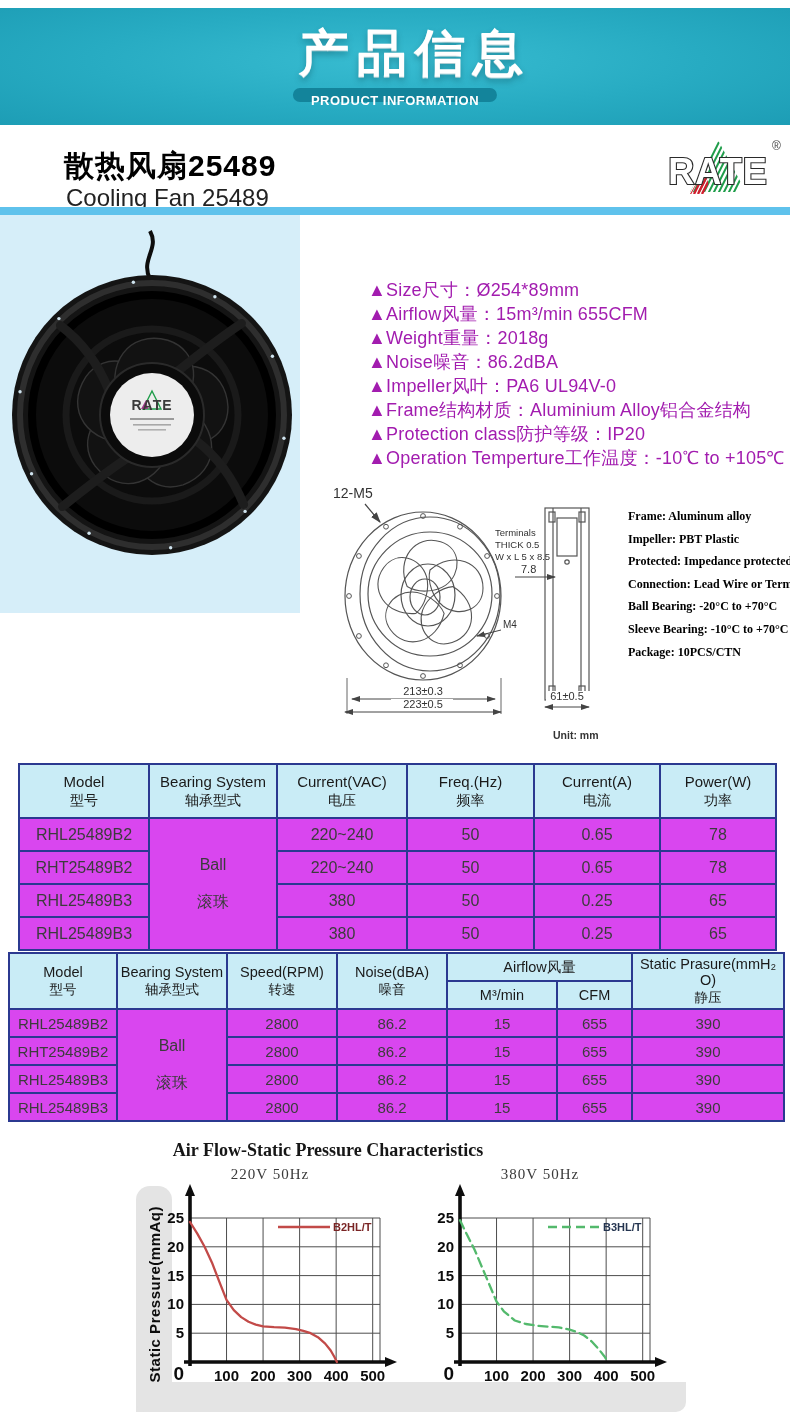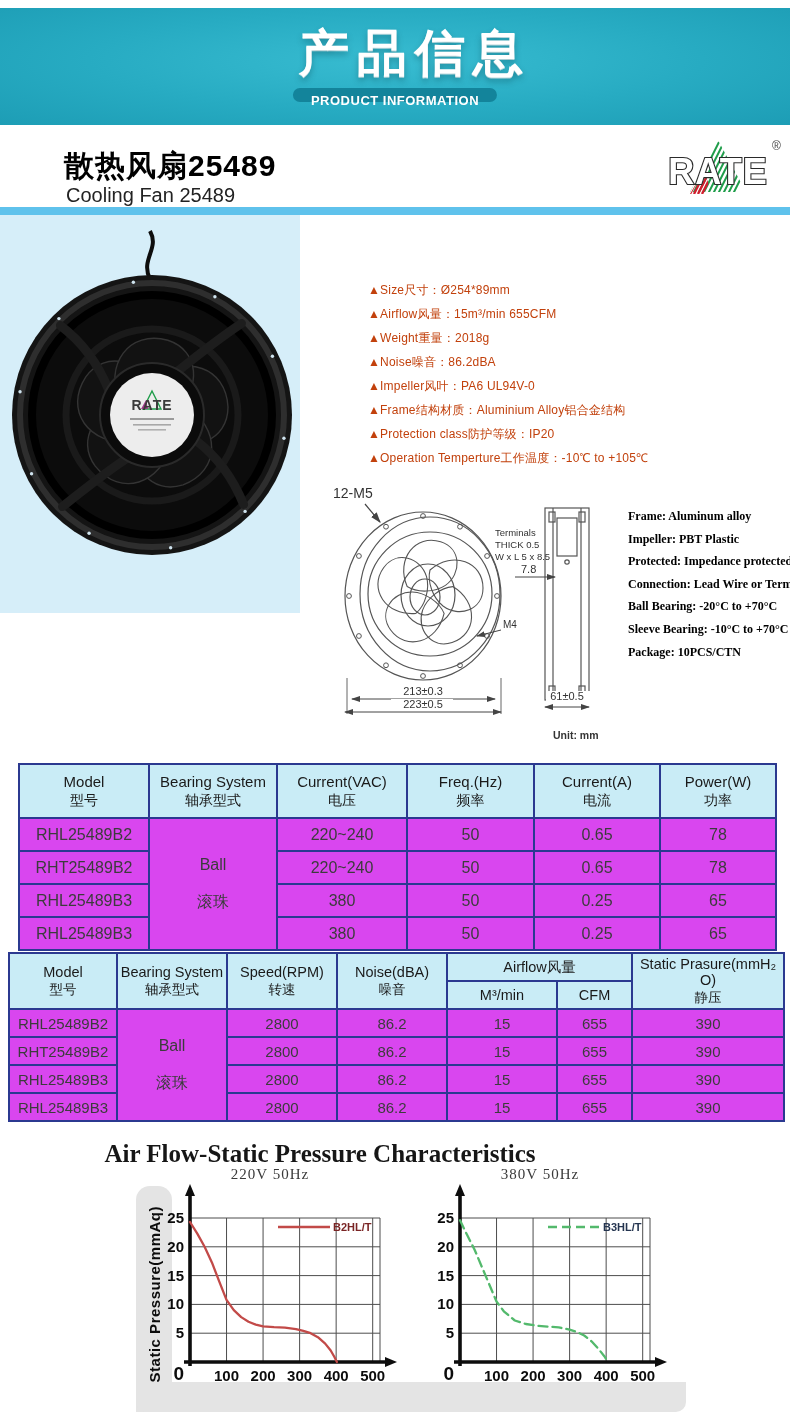--- a/index.html
+++ b/index.html
@@ -8,28 +8,28 @@
   
   .banner{position:absolute;left:0;top:8px;width:790px;height:117px;
           background:radial-gradient(ellipse at 50% 45%, #38bcd1 0%, #27abc2 55%, #1d9db5 100%);}
   .banner-title{position:absolute;left:0;top:12px;width:100%;text-align:center;
      font-size:50px;font-weight:900;color:#fff;letter-spacing:8px;
      text-shadow:0 4px 6px rgba(0,55,66,.35),0 1px 0 #d9f4f8;padding-left:20px;}
   .banner-pill{position:absolute;left:50%;transform:translateX(-50%);top:80px;height:14px;line-height:26px;
      background:#13849b;border-radius:13px;padding:0 18px;color:#fff;font-size:13px;font-weight:bold;letter-spacing:.5px;}
   
   .title-cn{position:absolute;left:64px;top:146px;font-size:30px;font-weight:bold;letter-spacing:1px;color:#000;}
-  .title-en{position:absolute;left:66px;top:184px;font-size:20px;color:#222;}
+  .title-en{position:absolute;left:66px;top:184px;font-size:24px;color:#222;}
   .logo-svg{position:absolute;left:660px;top:136px;}
   .divider{position:absolute;left:0;top:207px;width:790px;height:8px;background:#5fc2ec;}
   
   .photo-panel{position:absolute;left:0;top:215px;width:300px;height:398px;background:#d6eef9;}
   
   .specs{position:absolute;left:368px;top:278px;width:420px;}
-  .spec-item{font-size:12px;color:#c2410c;height:24px;line-height:24px;letter-spacing:.2px;}
+  .spec-item{font-size:18px;color:#a21caf;height:24px;line-height:24px;letter-spacing:.2px;}
   
   .drawing-svg{position:absolute;left:325px;top:478px;}
   
   .info-notes{position:absolute;left:628px;top:505px;width:162px;}
   .info-line{font-family:"Liberation Serif",serif;font-weight:600;font-size:12px;color:#000000;height:22.6px;line-height:22.6px;white-space:nowrap;}
   
   table.spec-table{border-collapse:collapse;table-layout:fixed;position:absolute;background:#d946ef;}
   .spec-table th,.spec-table td{border:2px solid #2b3990;text-align:center;vertical-align:middle;padding:0;overflow:hidden;}
   .spec-table th{background:#c9ecf6;font-weight:normal;}
   .spec-table .en{font-size:15px;color:#1a1a1a;}
@@ -40,21 +40,21 @@
   #table2{left:8px;top:952px;width:775px;}
   #table2 th{height:26px;}
   #table2 td{height:26px;font-size:15px;color:#3c3c3c;}
   #table2 .en{font-size:14.5px;}
   #table2 .cn{font-size:13.5px;margin-top:1px;}
   .bearing-cell div{font-size:16px;color:#3c3c3c;}
   .bearing-cell .gap{height:18px;}
   
   .custom-note{position:absolute;left:0;top:1112px;width:790px;text-align:center;font-size:17.5px;color:#111;}
   .charts-title{position:absolute;left:0;top:1140px;width:640px;text-align:center;
-     font-family:"Liberation Serif",serif;font-weight:bold;font-size:25px;color:#161616;}
+     font-family:"Liberation Serif",serif;font-weight:bold;font-size:18px;color:#161616;padding-left:8px;}
   .chart-sub{position:absolute;width:260px;text-align:center;top:1166px;
      font-family:"Liberation Serif",serif;font-size:15px;color:#3a3a3a;letter-spacing:1px;}
   .gray-left{position:absolute;left:136px;top:1186px;width:36px;height:226px;background:#e4e4e4;border-radius:14px 14px 0 0;}
   .gray-bottom{position:absolute;left:136px;top:1382px;width:550px;height:30px;background:#e4e4e4;border-radius:0 0 10px 10px;}
   .ylabel-wrap{position:absolute;left:136px;top:1188px;width:36px;height:212px;display:flex;align-items:center;justify-content:center;}
   .ylabel-wrap span{writing-mode:vertical-rl;transform:rotate(180deg);font-weight:bold;font-size:15px;color:#0c0c0c;letter-spacing:.5px;}
   .chart-svg{position:absolute;top:1180px;}
   #chart0{left:140px;} #chart1{left:410px;}
 </style>
 </head>

